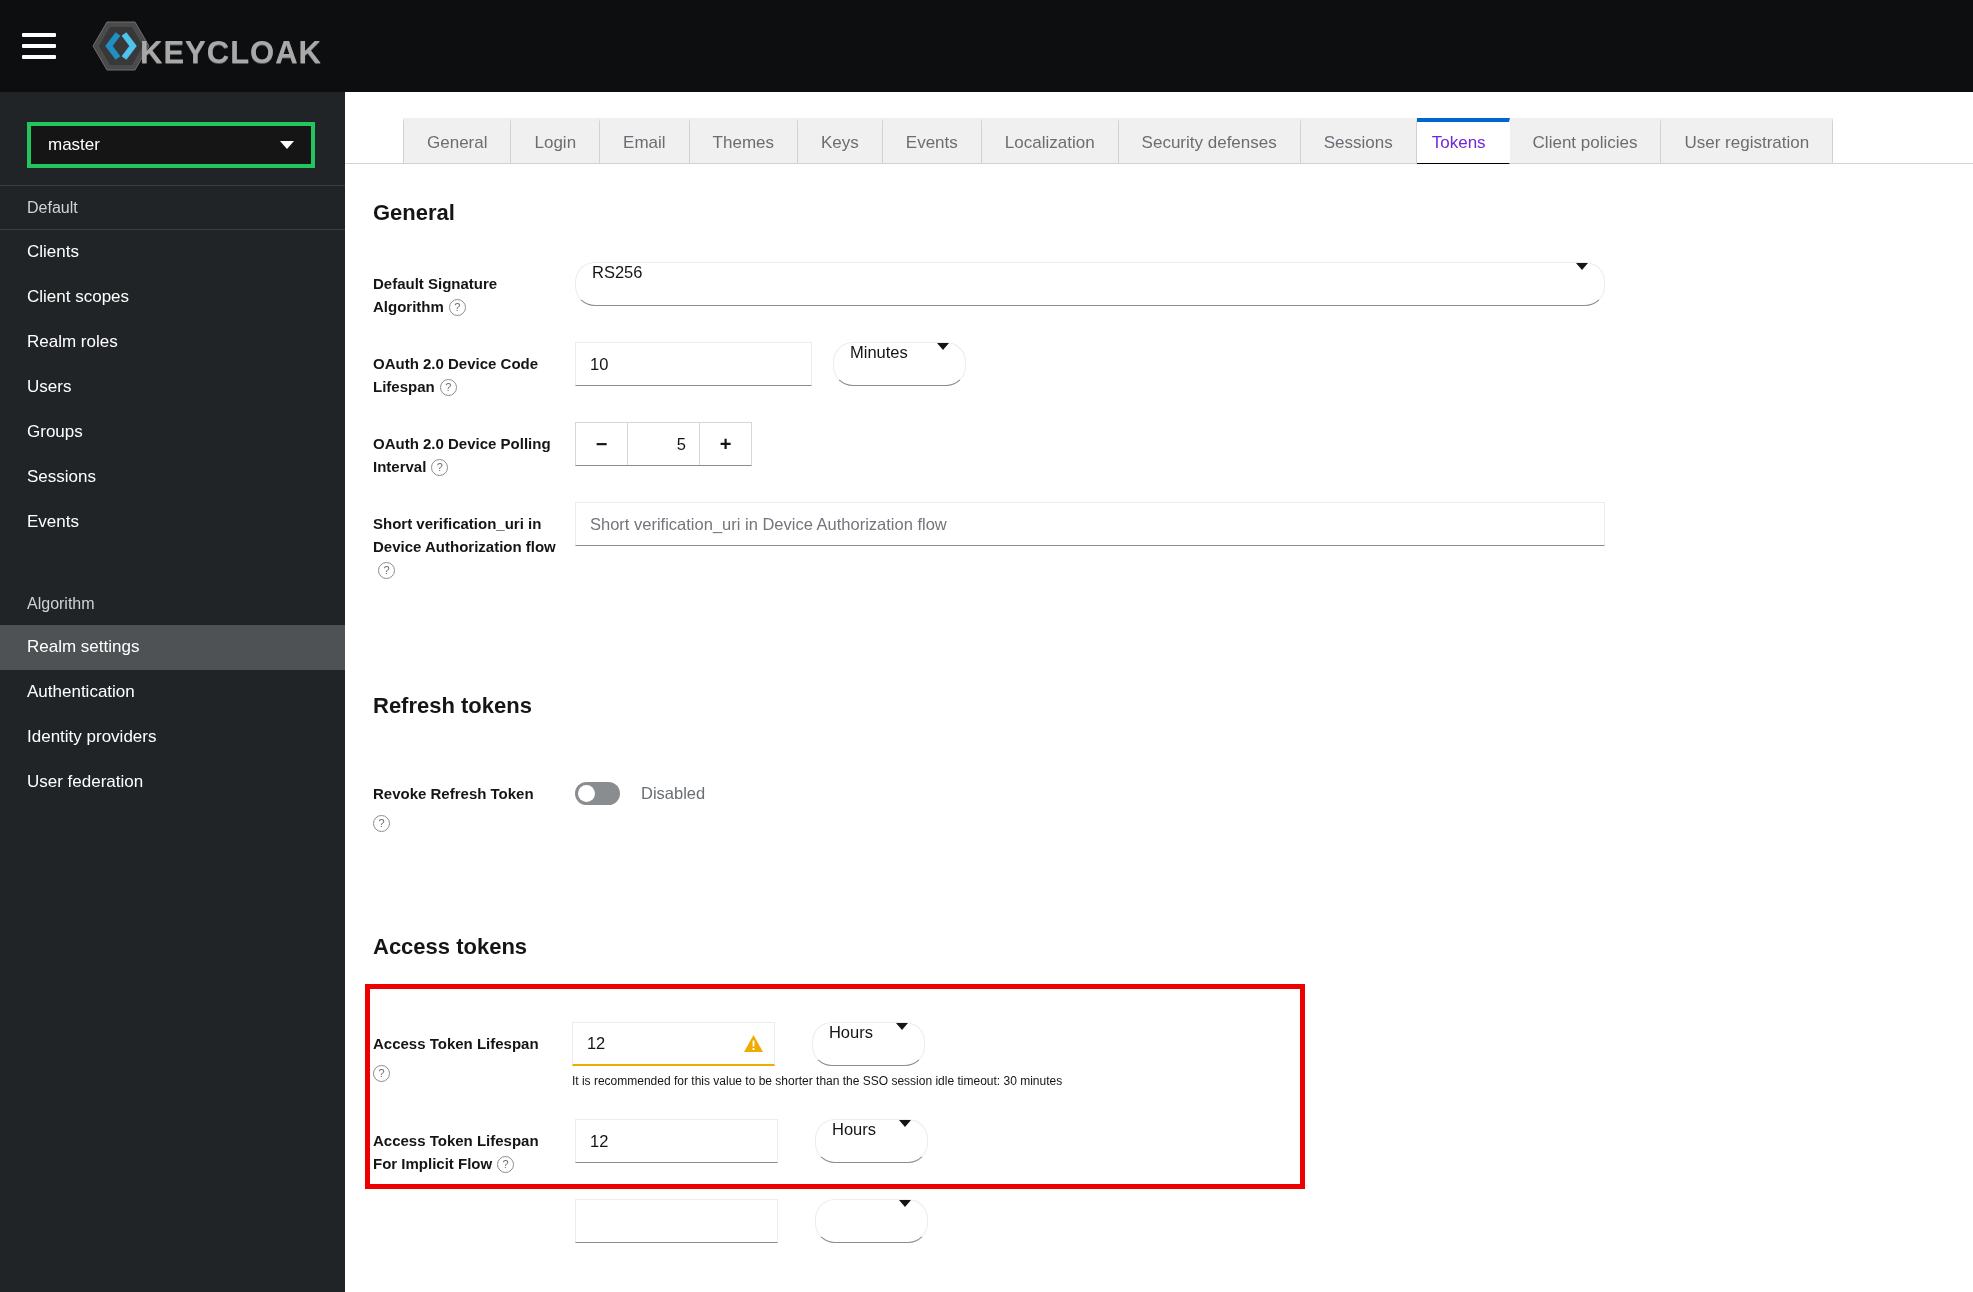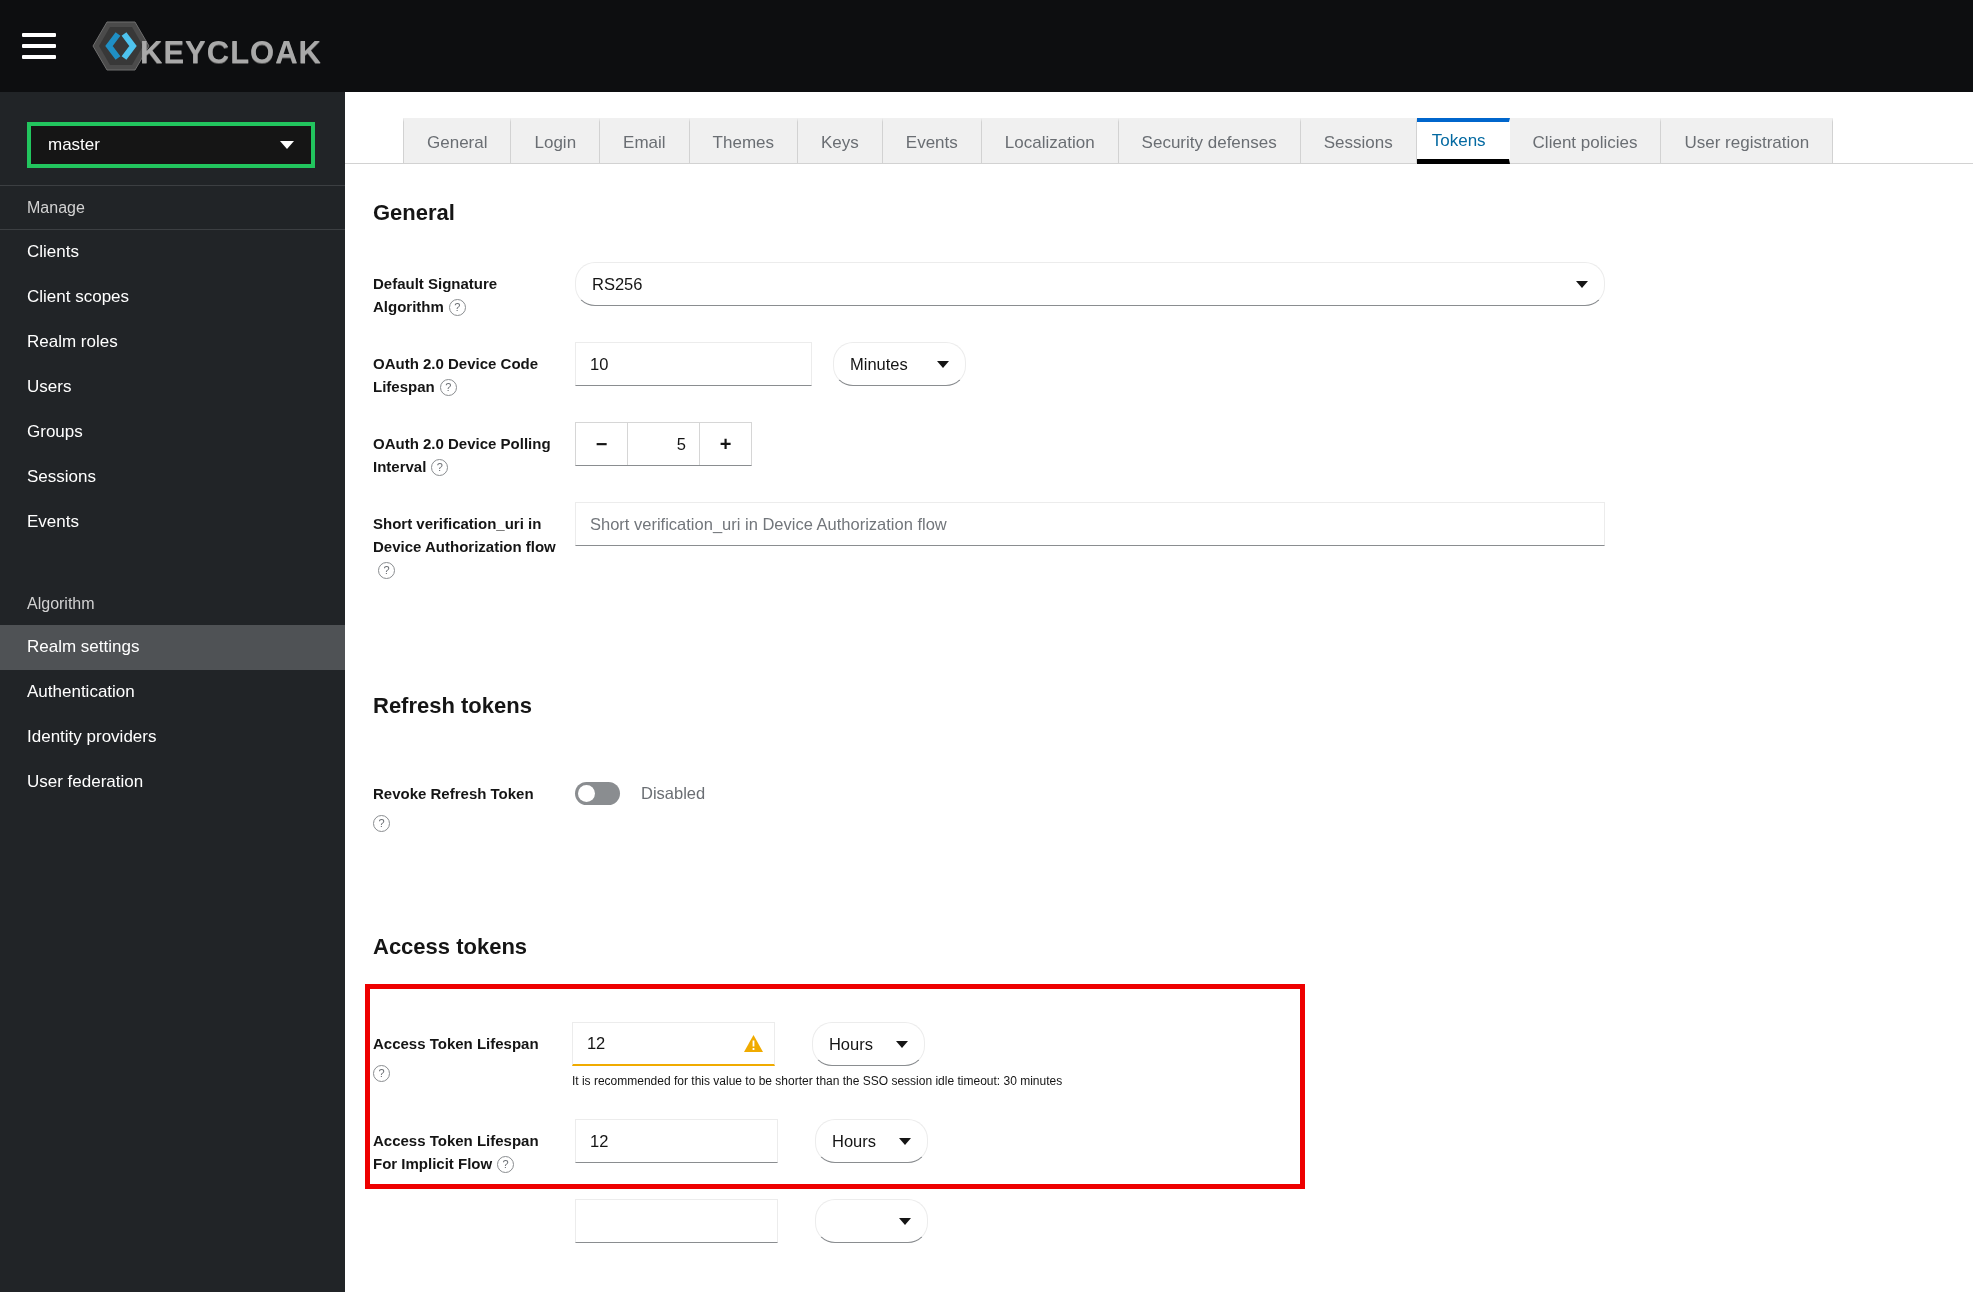--- a/index.html
+++ b/index.html
@@ -42,22 +42,22 @@
   .main { position:absolute; top:92px; left:345px; width:1628px; height:1200px; background:#fff; }
 
   .tabbar { margin-top:26px; padding-left:58px; display:flex; border-bottom:1px solid #d2d2d2; height:46px; }
   .tab {
     background:#f0f0f0; border-top:4px solid transparent; border-right:1px solid #d2d2d2;
     color:#6a6e73; font-size:17px; display:flex; align-items:center; padding:0 23px; cursor:pointer;
     white-space:nowrap;
   }
   .tab:first-child { border-left:1px solid #d2d2d2; }
   .tab.active {
-    background:#fff; border-top-color:#0066cc; color:#0369a1;
-    border-right-color:#fff; margin-bottom:-1px; border-bottom:5px solid #000000;padding-left:15px;
+    background:#fff; border-top-color:#0066cc; color:#6d28d9;
+    border-right-color:#fff; margin-bottom:-1px; border-bottom:1px solid #000000;padding-left:15px;
   }
 
   .form { padding-left:28px; }
   .section-title { margin-top:36px; font-size:22px; font-weight:600; color:#151515; }
 
   .row { display:flex; margin-top:24px; }
   .row.first { margin-top:36px; }
   .label-col { width:202px; padding:10px 12px 0 0; font-size:15px; font-weight:bold; line-height:23px; color:#151515; }
   .label-col.no-pad { padding-top:0; }
   .control-col { display:flex; align-items:flex-start; }
@@ -70,21 +70,21 @@
   .help::before { content:"?"; }
   .help-row { margin-top:6px; }
   .help-row .help { margin-left:0; }
 
   .text-input, .select {
     height:44px; background:#fff; border:1px solid #ececec; border-bottom:1px solid #8a8d90;
     font-size:16.5px; color:#151515; font-family:"Liberation Sans", sans-serif;
   }
   .text-input { padding:0 14px; }
   .text-input::placeholder { color:#72767b; opacity:1; }
-  .select { display:inline-flex; align-items:center; justify-content:space-between; padding:0 16px; cursor:pointer;border-radius:20px; }
+  .select { display:inline-flex; justify-content:space-between; padding:0 16px; cursor:pointer;border-radius:20px; }
   .w-wide { width:1030px; }
   .w-code { width:237px; }
   .w-access { width:203px; }
   .w-minutes { width:133px; margin-left:21px; }
   .w-hours { width:113px; margin-left:37px; }
 
   .caret-down { width:0; height:0; border-left:6px solid transparent; border-right:6px solid transparent; border-top:7px solid #151515; }
   .caret-down.white { border-top-color:#fff; border-left-width:7px; border-right-width:7px; border-top-width:8px; }
   .select .caret-down { margin-left:12px; }
 
@@ -131,21 +131,21 @@
     <span class="brand-text">KEYCLOAK</span>
   </div>
 </div>
 
 <div class="sidebar">
   <div class="realm-selector">
     <span>master</span>
     <span class="caret-down white"></span>
   </div>
   <div class="side-divider"></div>
-  <div class="nav-section-title">Manage</div>
+  <div class="nav-section-title">Default</div>
   <div class="side-divider" style="margin-top:0"></div>
   <div class="nav-item">Clients</div>
   <div class="nav-item">Client scopes</div>
   <div class="nav-item">Realm roles</div>
   <div class="nav-item">Users</div>
   <div class="nav-item">Groups</div>
   <div class="nav-item">Sessions</div>
   <div class="nav-item">Events</div>
   <div class="nav-section-title configure">Algorithm</div>
   <div class="nav-item selected">Realm settings</div>

